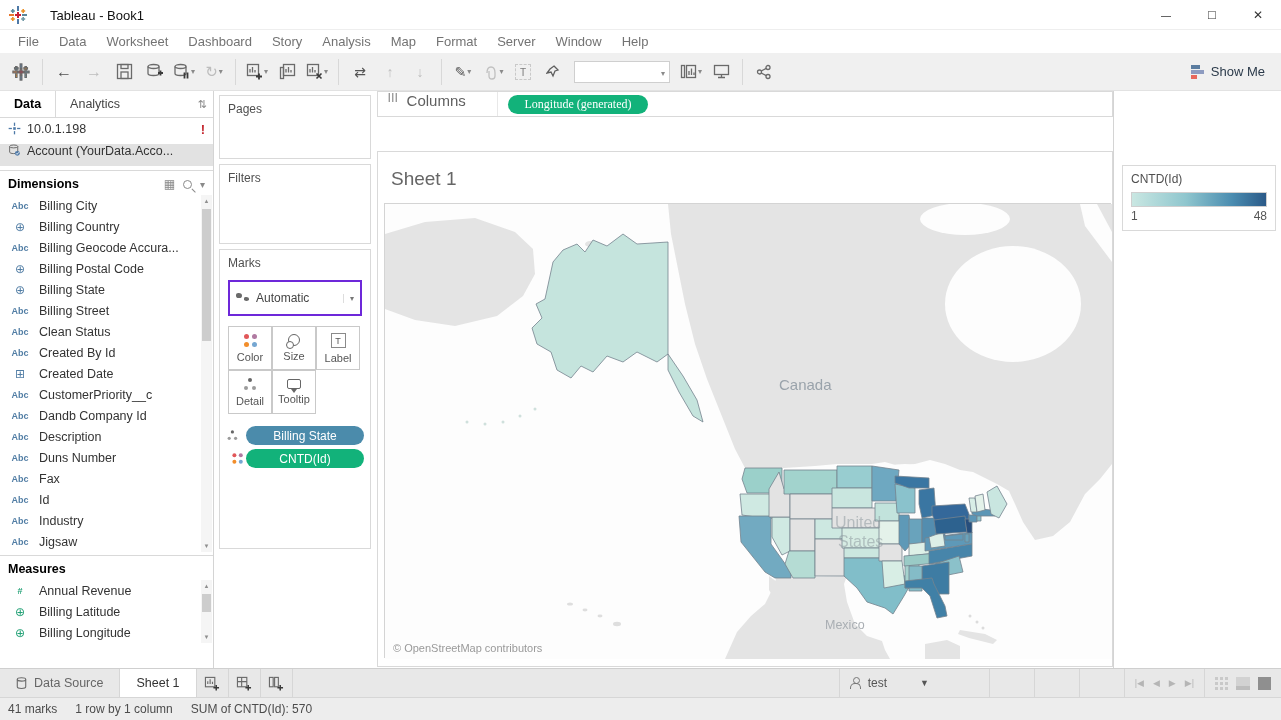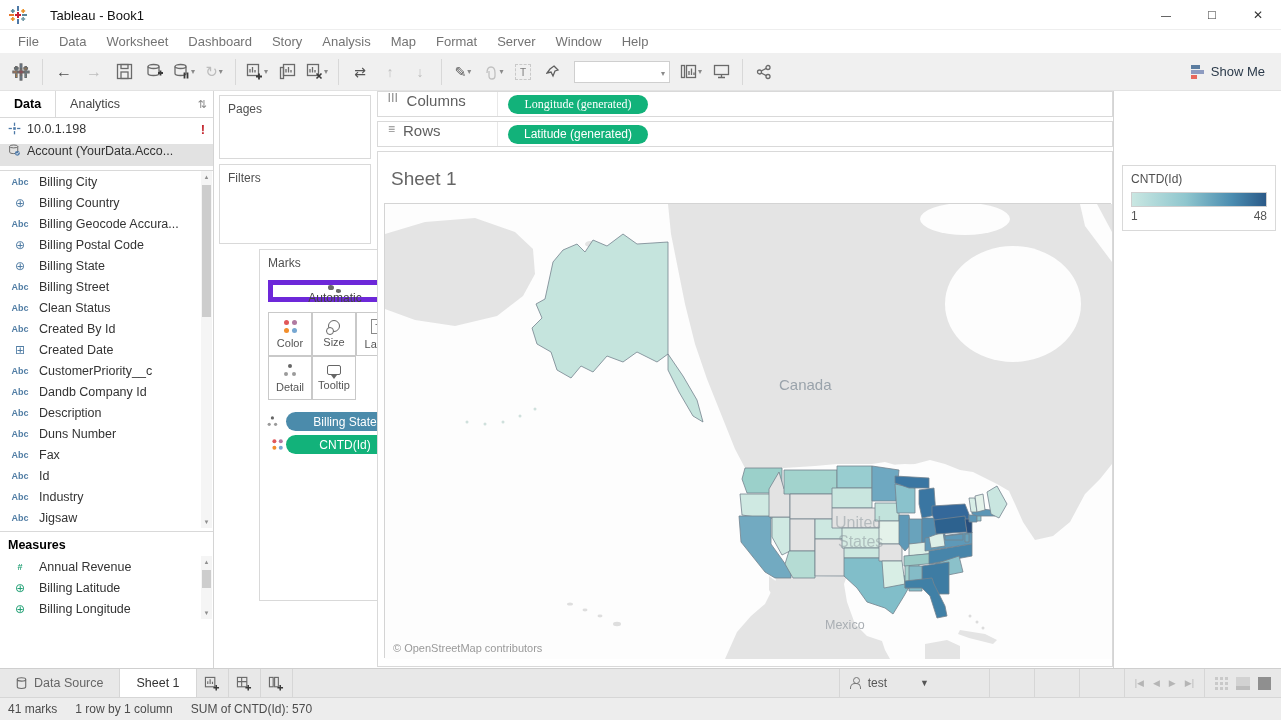--- a/index.html
+++ b/index.html
@@ -70,22 +70,22 @@
   .vs-up{top:0;} .vs-up::after{content:"▲";}
   .vs-down{bottom:0;} .vs-down::after{content:"▼";}
   .vs-thumb{position:absolute;left:1px;width:9px;background:#cdcdcd;}
 
   
   #midcol{left:215px;top:91px;width:161px;height:577px;background:#fff;}
   .card{position:absolute;left:4px;width:152px;border:1px solid #d9d9d9;background:#fff;}
   .card-title{padding:6px 8px;font-size:12px;color:#4f4f4f;}
   #card-pages{top:4px;height:64px;}
   #card-filters{top:73px;height:80px;}
-  #card-marks{top:158px;height:352px;margin-left:40px;}
-  #marks-dd{margin:4px 8px;height:22px;border:5px solid #6d28d9;display:flex;align-items:center;padding:0 6px;gap:6px;color:#444;flex-direction:column;}
+  #card-marks{top:158px;height:300px;}
+  #marks-dd{margin:4px 8px;height:22px;border:2px solid #6d28d9;display:flex;align-items:center;padding:16px 6px;gap:6px;color:#444;}
   #marks-dd .dd-caret{margin-left:auto;color:#777;font-size:8px;border-left:1px solid #ddd;padding-left:6px;}
   #marks-dd .dd-caret::after{content:"▾";}
   .map-mini{width:14px;height:10px;position:relative;}
   .map-mini i{position:absolute;background:#6a6a6a;border-radius:40% 60% 50% 50%;}
   .map-mini i:nth-child(1){width:6px;height:5px;left:0;top:0;}
   .map-mini i:nth-child(2){width:5px;height:4px;right:1px;top:4px;}
   .mk-grid{display:grid;grid-template-columns:44px 44px 44px;padding:6px 8px;}
   .mk-btn{width:44px;height:44px;border:1px solid #c9c9c9;display:flex;flex-direction:column;align-items:center;justify-content:center;gap:4px;font-size:11px;color:#555;}
   .ic-colordots{width:13px;height:13px;position:relative;}
   .ic-colordots::before{content:"";position:absolute;width:5px;height:5px;border-radius:50%;background:#e15759;box-shadow:8px 0 0 #b07aa1,0 8px 0 #f28e2b,8px 8px 0 #76a7d2;}
@@ -337,20 +337,28 @@
   <div class="conn-row sel">
     <svg width="13" height="13" viewBox="0 0 16 16" style="stroke:#6a6a6a;fill:none;stroke-width:1.2">
       <ellipse cx="7" cy="3" rx="5" ry="1.8"></ellipse>
           <path d="M2 3 v7 c0 1 2.2 1.8 5 1.8 s5 -.8 5 -1.8 v-7"></path>
           <circle cx="11.5" cy="11.5" r="3" fill="#4e79a7" stroke="none"></circle>
           <path d="M10 11.5 l1.2 1.2 2 -2.4" stroke="#fff" stroke-width="1.1"></path>
     </svg>
     <span>Account (YourData.Acco...</span>
   </div>
   <div id="dp-div"></div>
+  <div class="sect-hdr">
+    <span>Dimensions</span>
+    <span class="hicons">
+      <span class="hic-grid"></span>
+      <span class="hic-search"></span>
+      <span class="hic-caret"></span>
+    </span>
+  </div>
   <div id="dim-list">
         <div class="field-row">
           <span class="f-ic string f-blue">Abc</span>
           <span>Billing City</span>
         </div>
         <div class="field-row">
           <span class="f-ic geo f-blue">⊕</span>
           <span>Billing Country</span>
         </div>
         <div class="field-row">
@@ -493,27 +501,20 @@
   </div>
 </div>
 
 <div class="abs" id="sheetarea">
   <div class="shelf" id="shelf-cols">
     <span class="shelf-label">
       <span class="sh-ic-cols"></span>
       <span>Columns</span>
     </span>
     <span class="pill" id="pill-longitude" style="background: rgb(18, 178, 122); font-family: Liberation Serif, serif;">Longitude (generated)</span>
-  </div>
-  <div class="shelf" id="shelf-rows">
-    <span class="shelf-label">
-      <span class="sh-ic-rows"></span>
-      <span>Rows</span>
-    </span>
-    <span class="pill" id="pill-latitude" style="background: rgb(18, 178, 122);">Latitude (generated)</span>
   </div>
   <div id="sheetcard">
     <div id="sheet-title">Sheet 1</div>
     <div id="mapbox">
       <svg width="727" height="455" viewBox="0 0 727 455">
         <rect x="0" y="0" width="727" height="455" fill="#fdfdfd"></rect>
 
         <path d="M0,30 L40,18 90,14 130,28 148,45 150,70 138,92 112,112 70,122 30,116 0,105 Z" fill="#e4e4e4"></path>
         <ellipse cx="180" cy="55" rx="9" ry="4" fill="#e4e4e4"></ellipse>
         <ellipse cx="205" cy="40" rx="5" ry="3" fill="#e4e4e4"></ellipse>

